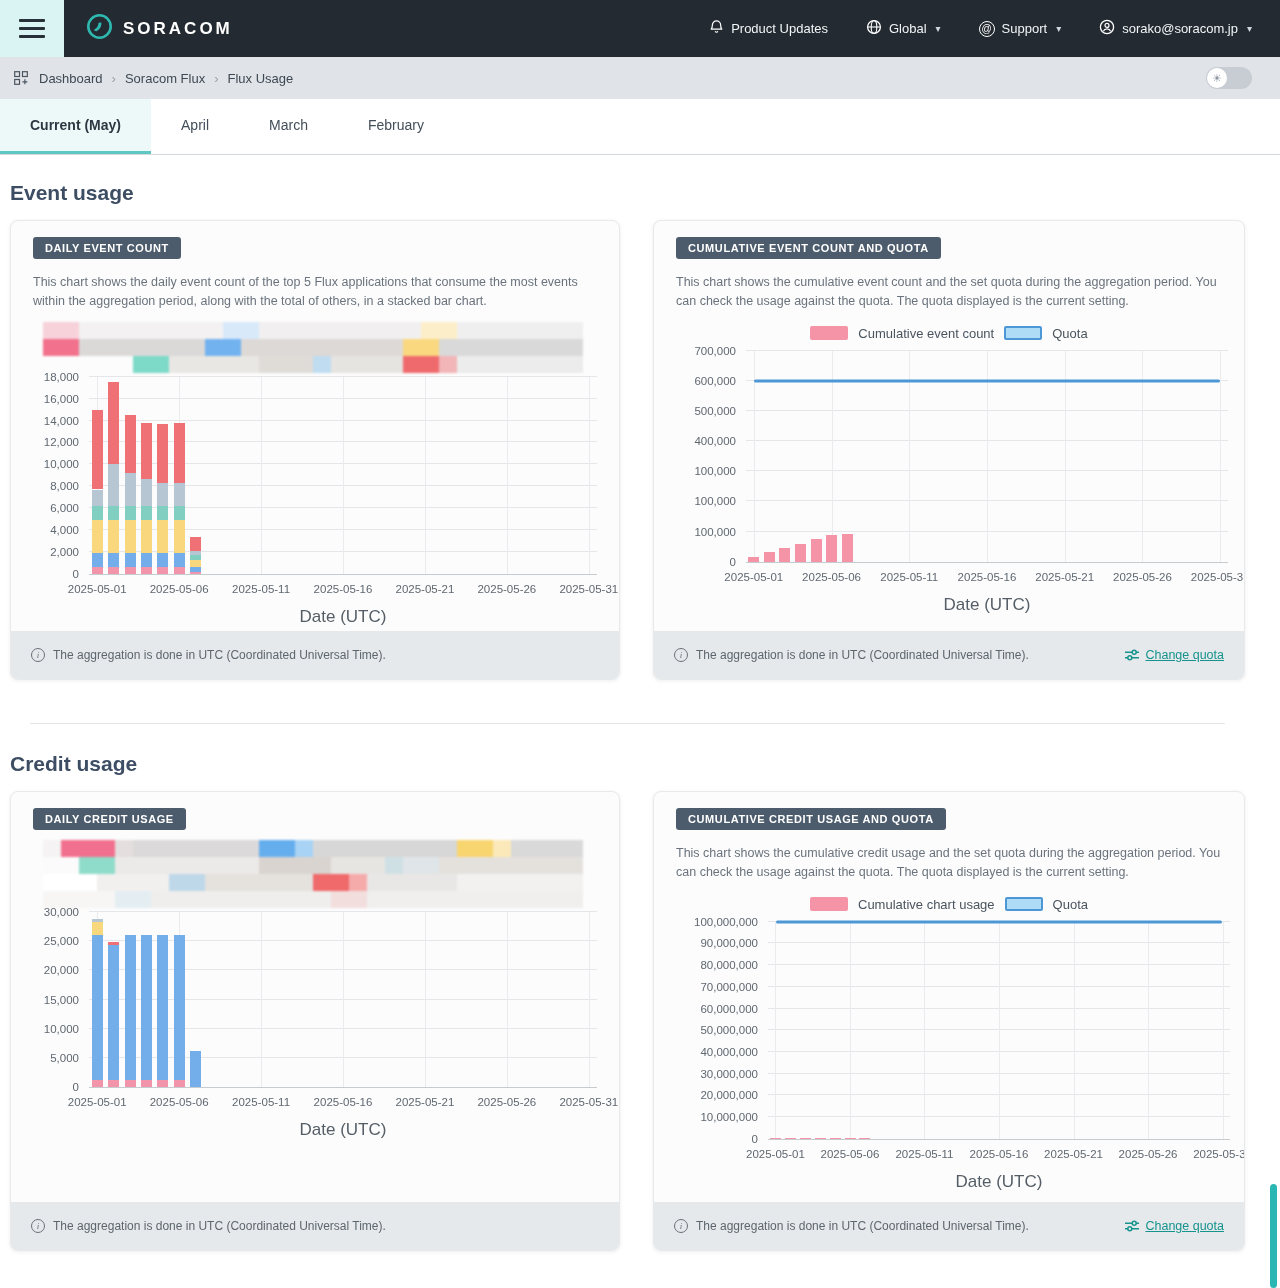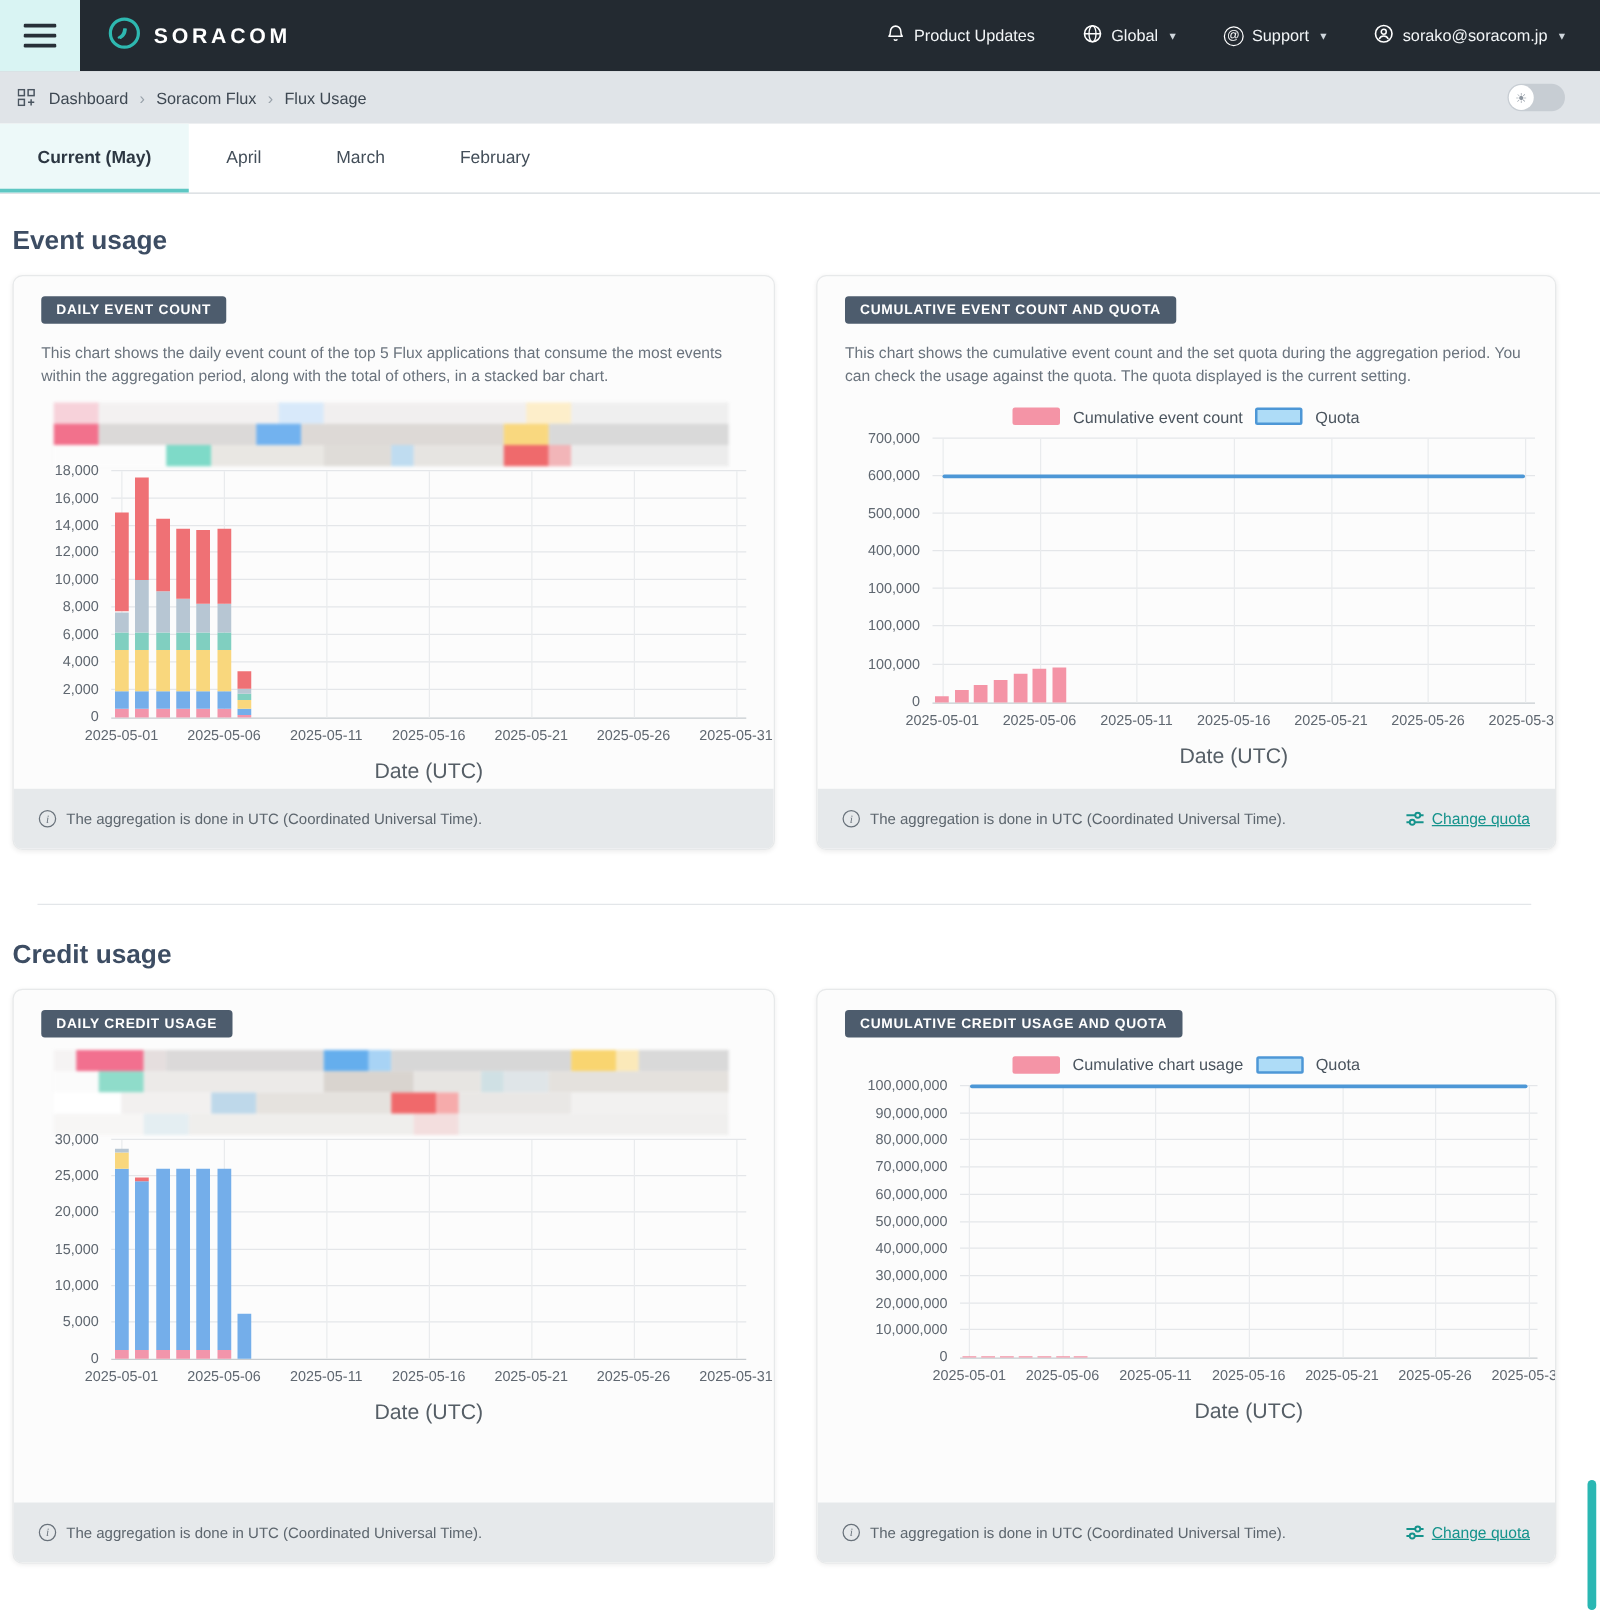--- a/index.html
+++ b/index.html
@@ -452,20 +452,21 @@
       </div>
       <div class="card-footer">
         <span class="info-icon">i</span>
         <span>The aggregation is done in UTC (Coordinated Universal Time).</span>
       </div>
     </div>
 
     <div class="card right">
       <div class="card-body">
         <span class="badge">CUMULATIVE CREDIT USAGE AND QUOTA</span>
+        <p class="desc">This chart shows the cumulative credit usage and the set quota during the aggregation period. You can check the usage against the quota. The quota displayed is the current setting.</p>
         <div class="chart-legend">
           <span class="swatch pink"></span>
           <span>Cumulative chart usage</span>
           <span class="swatch quota"></span>
           <span>Quota</span>
         </div>
         <div class="chart">
             <div class="plot" style="margin-left:92px;width:462px;height:218px">
               <div class="ytick" style="bottom:0%;left:-92px;width:82px">0</div>
               <div class="gridline-h" style="bottom:10%"></div>

